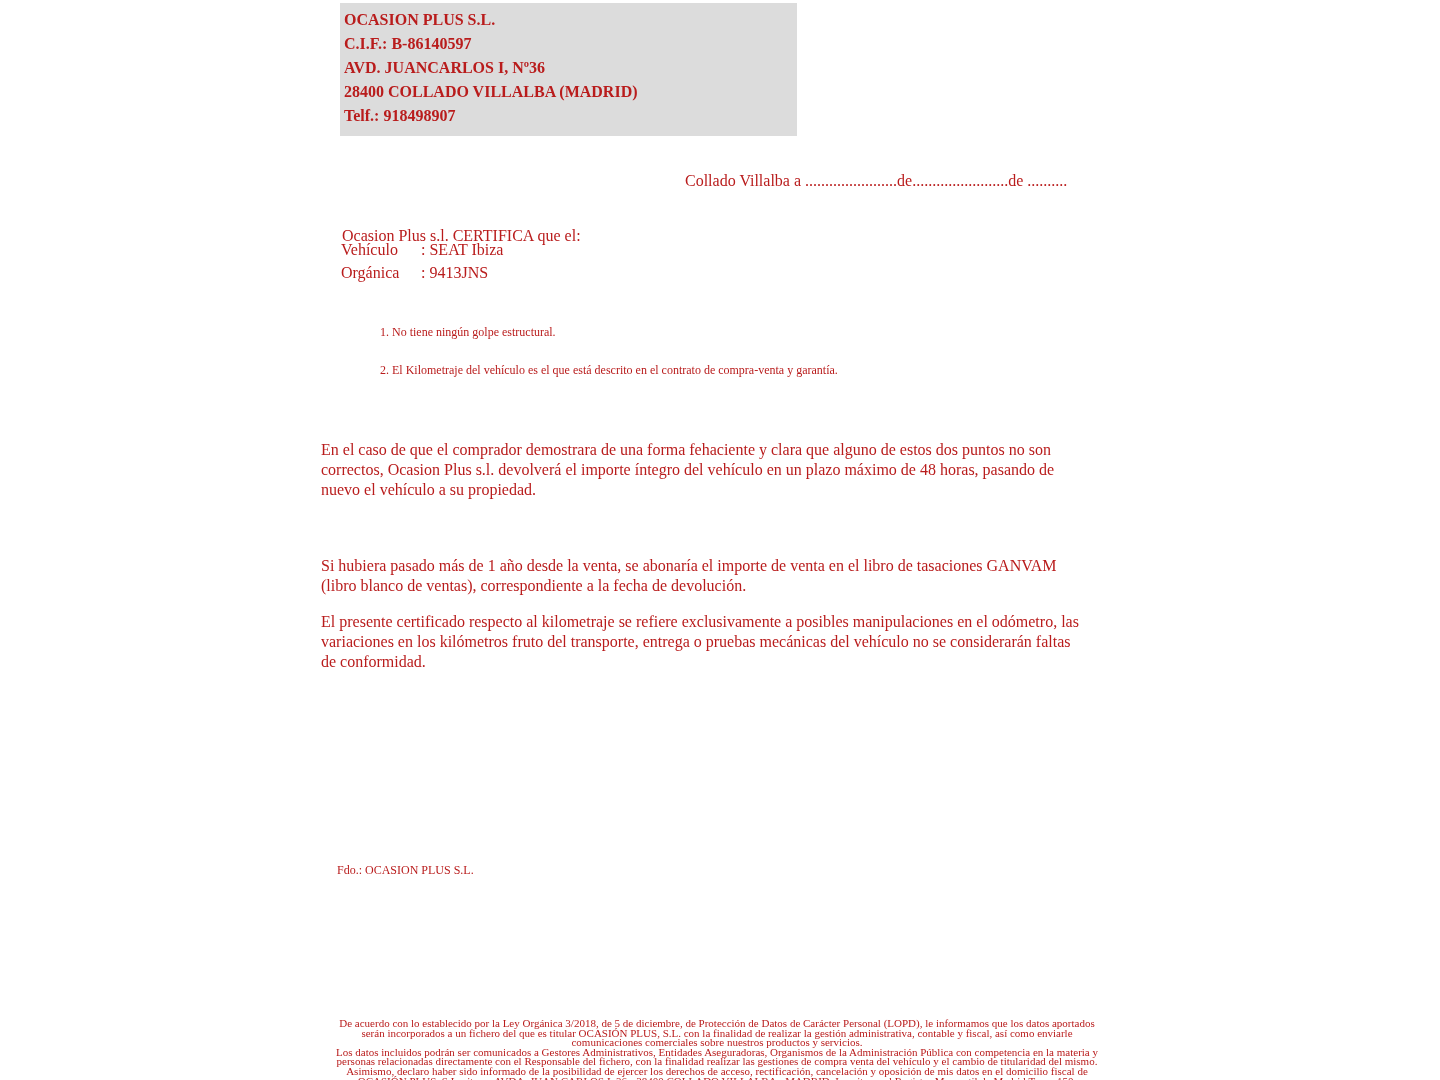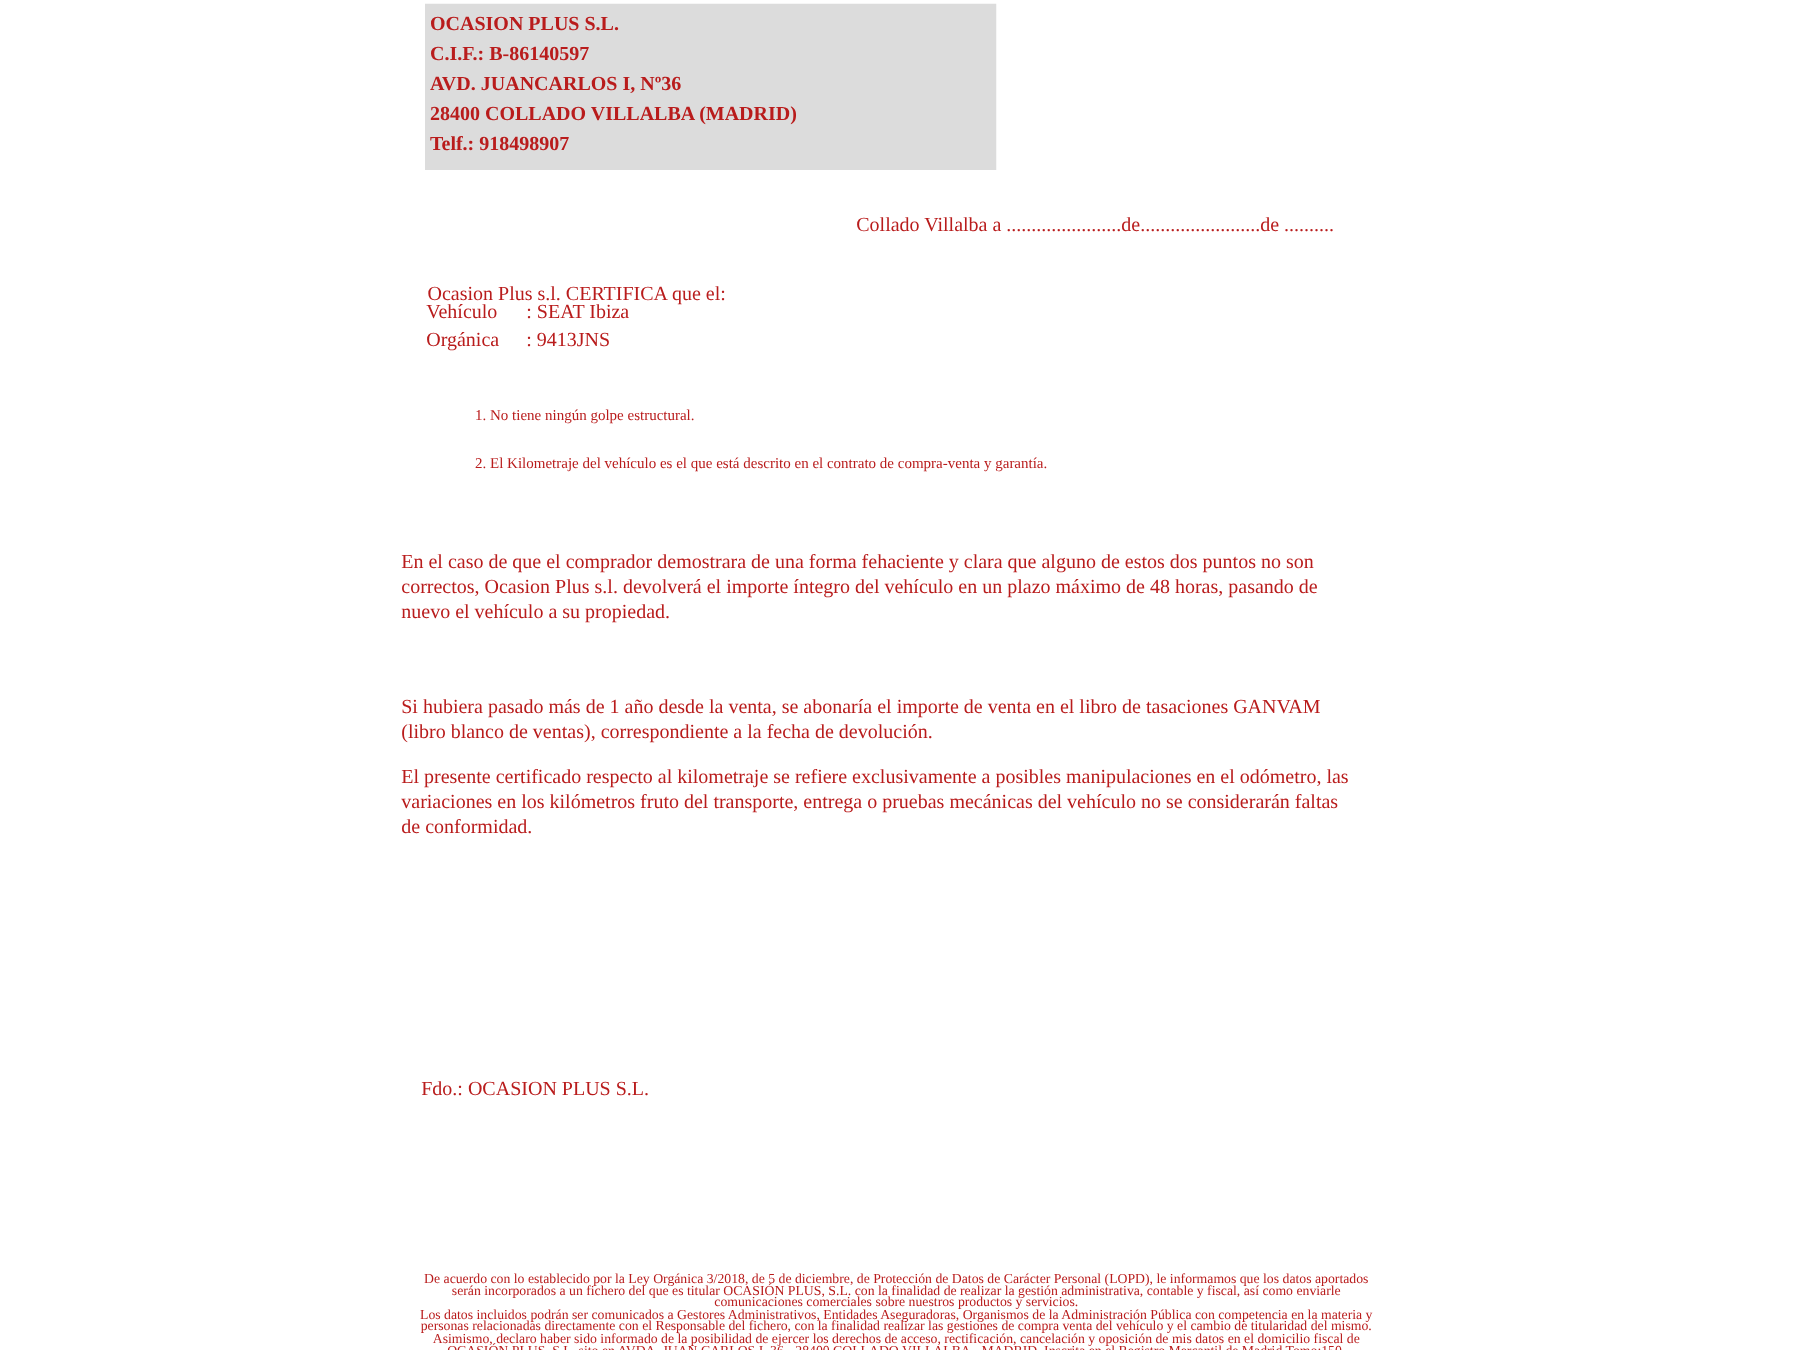--- a/index.html
+++ b/index.html
@@ -56,21 +56,21 @@
     left: 321px;
     width: 764px;
     font-size: 16px;
     line-height: 20px;
     text-align: left;
   }
   .signature {
     position: absolute;
     left: 337px;
     top: 863px;
-    font-size: 16px;
+    font-size: 12px;
   }
   .legal {
     position: absolute;
     left: 335px;
     top: 1019px;
     width: 764px;
     font-size: 11px;
     line-height: 9.6px;
     text-align: center;
   }

